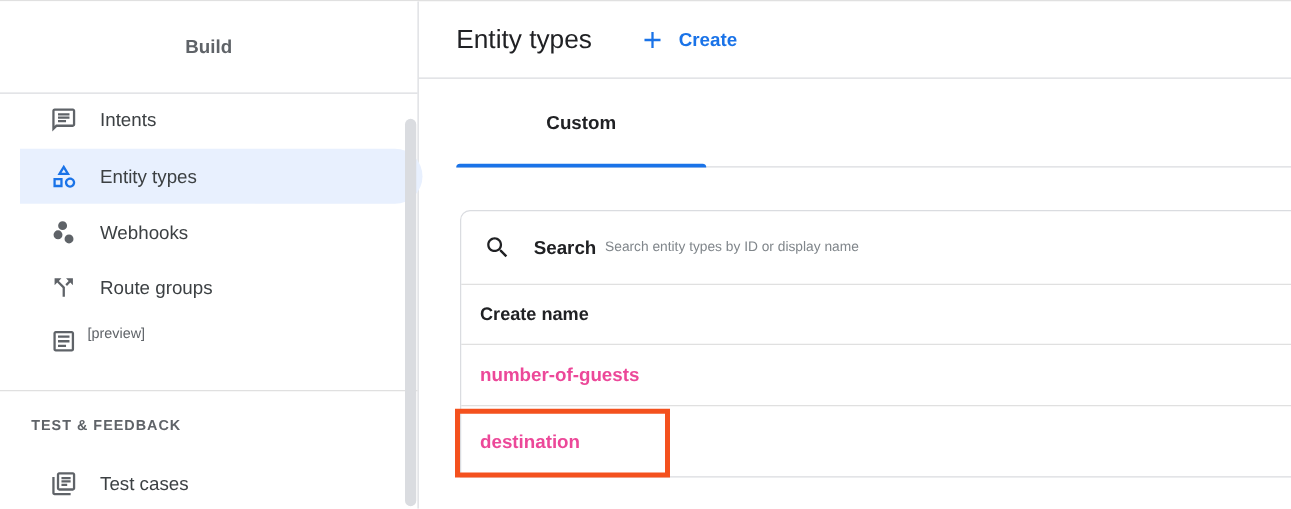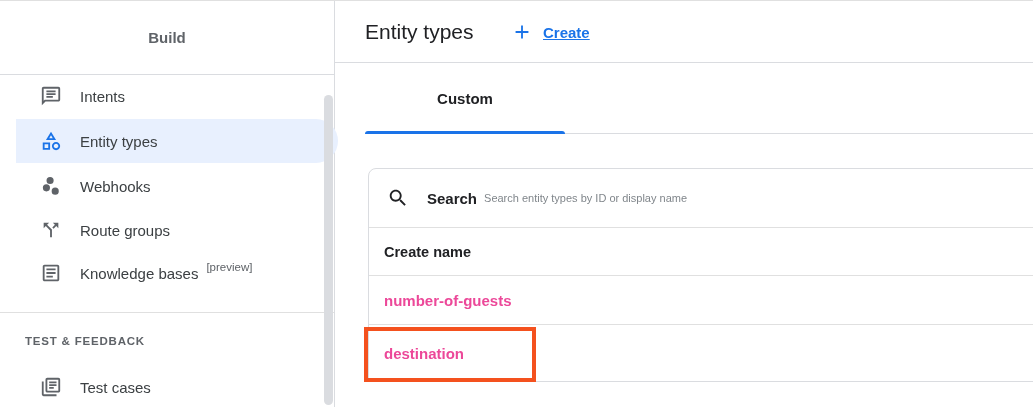--- a/index.html
+++ b/index.html
@@ -115,21 +115,21 @@
   }
   .create-button {
     position: absolute;
     left: 176px; top: 0;
     height: 62px;
     display: flex; align-items: center;
     gap: 10px;
     cursor: pointer;
   }
   .create-button svg { width: 22px; height: 22px; fill: var(--accent, #1a73e8); }
-  .create-label { font-size: 15px; font-weight: 600; color: var(--accent, #1a73e8); text-decoration: underline; }
+  .create-label { font-size: 15px; font-weight: 600; color: var(--accent, #1a73e8); }
 
   .main-tabbar {
     position: absolute;
     left: 30px; top: 62px;
     right: 0;
     height: 71px;
     display: flex;
     border-bottom: 1px solid #dadce0;
   }
   .main-tab {
@@ -246,21 +246,20 @@
       </span>
       <span class="nav-label">Route groups</span>
     </div>
 
     <div class="nav-item" style="top:250px">
       <span class="nav-icon">
         <svg viewBox="0 0 24 24">
             <path d="M19 5v14H5V5h14m0-2H5c-1.1 0-2 .9-2 2v14c0 1.1.9 2 2 2h14c1.1 0 2-.9 2-2V5c0-1.1-.9-2-2-2zM14 17H7v-2h7v2zm3-4H7v-2h10v2zm0-4H7V7h10v2z"></path>
           </svg>
       </span>
-      <span class="nav-label">Knowledge bases</span>
       <span class="nav-suffix" style="margin-left:-10px">[preview]</span>
     </div>
 
     <div class="sidebar-divider"></div>
 
     <div class="section-label">TEST &amp; FEEDBACK</div>
 
     <div class="nav-item" style="top:364px">
       <span class="nav-icon">
         <svg viewBox="0 0 24 24">

